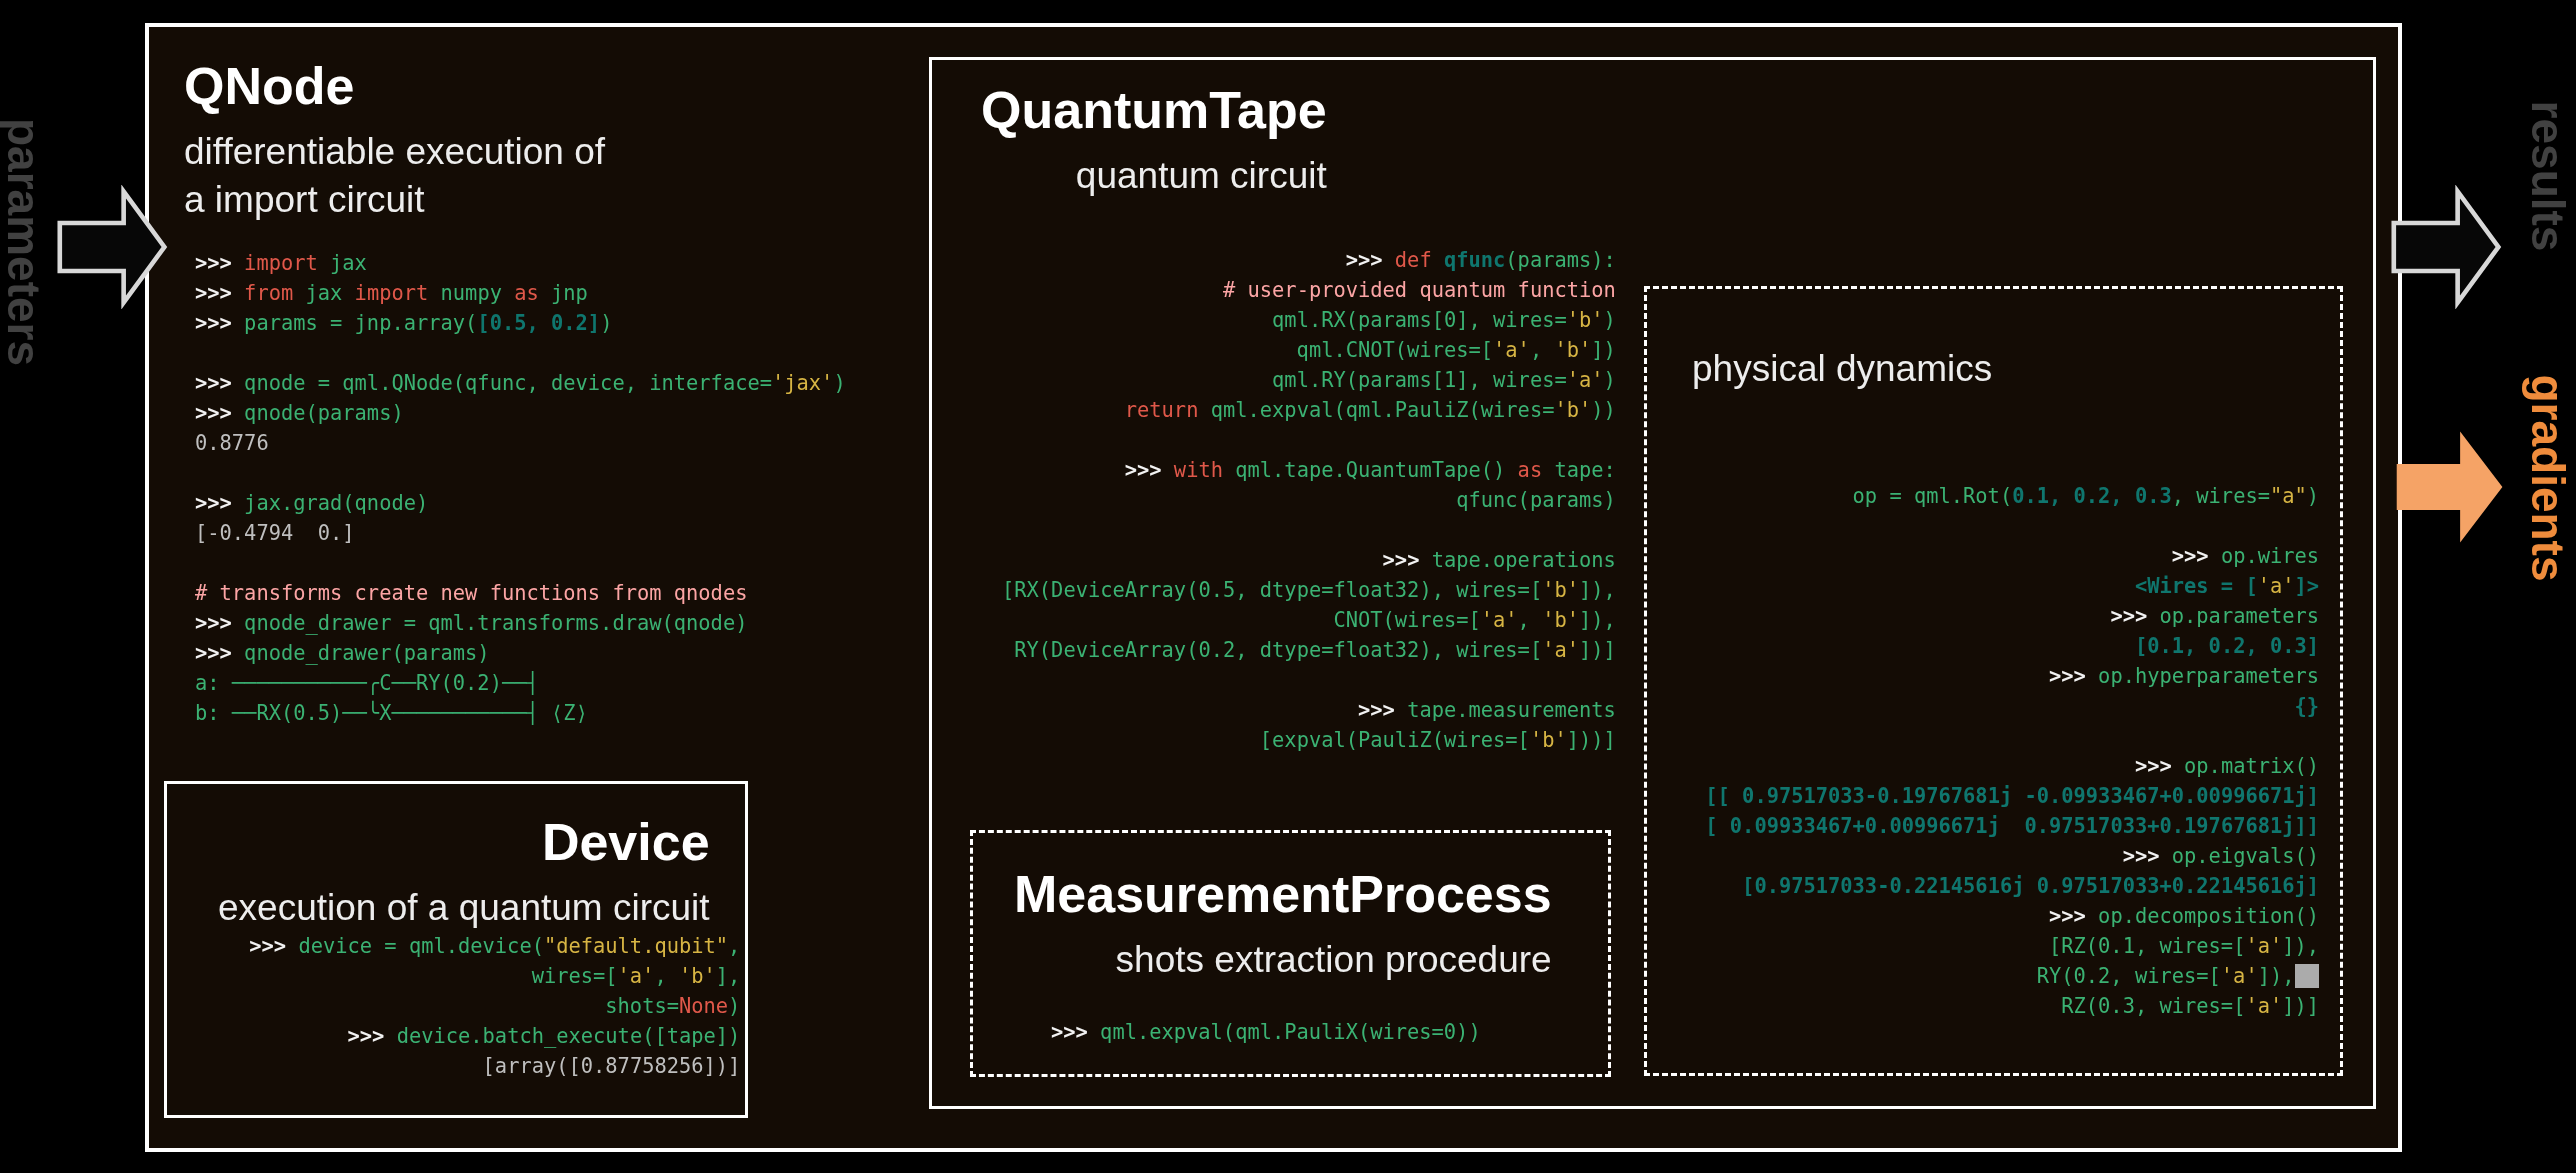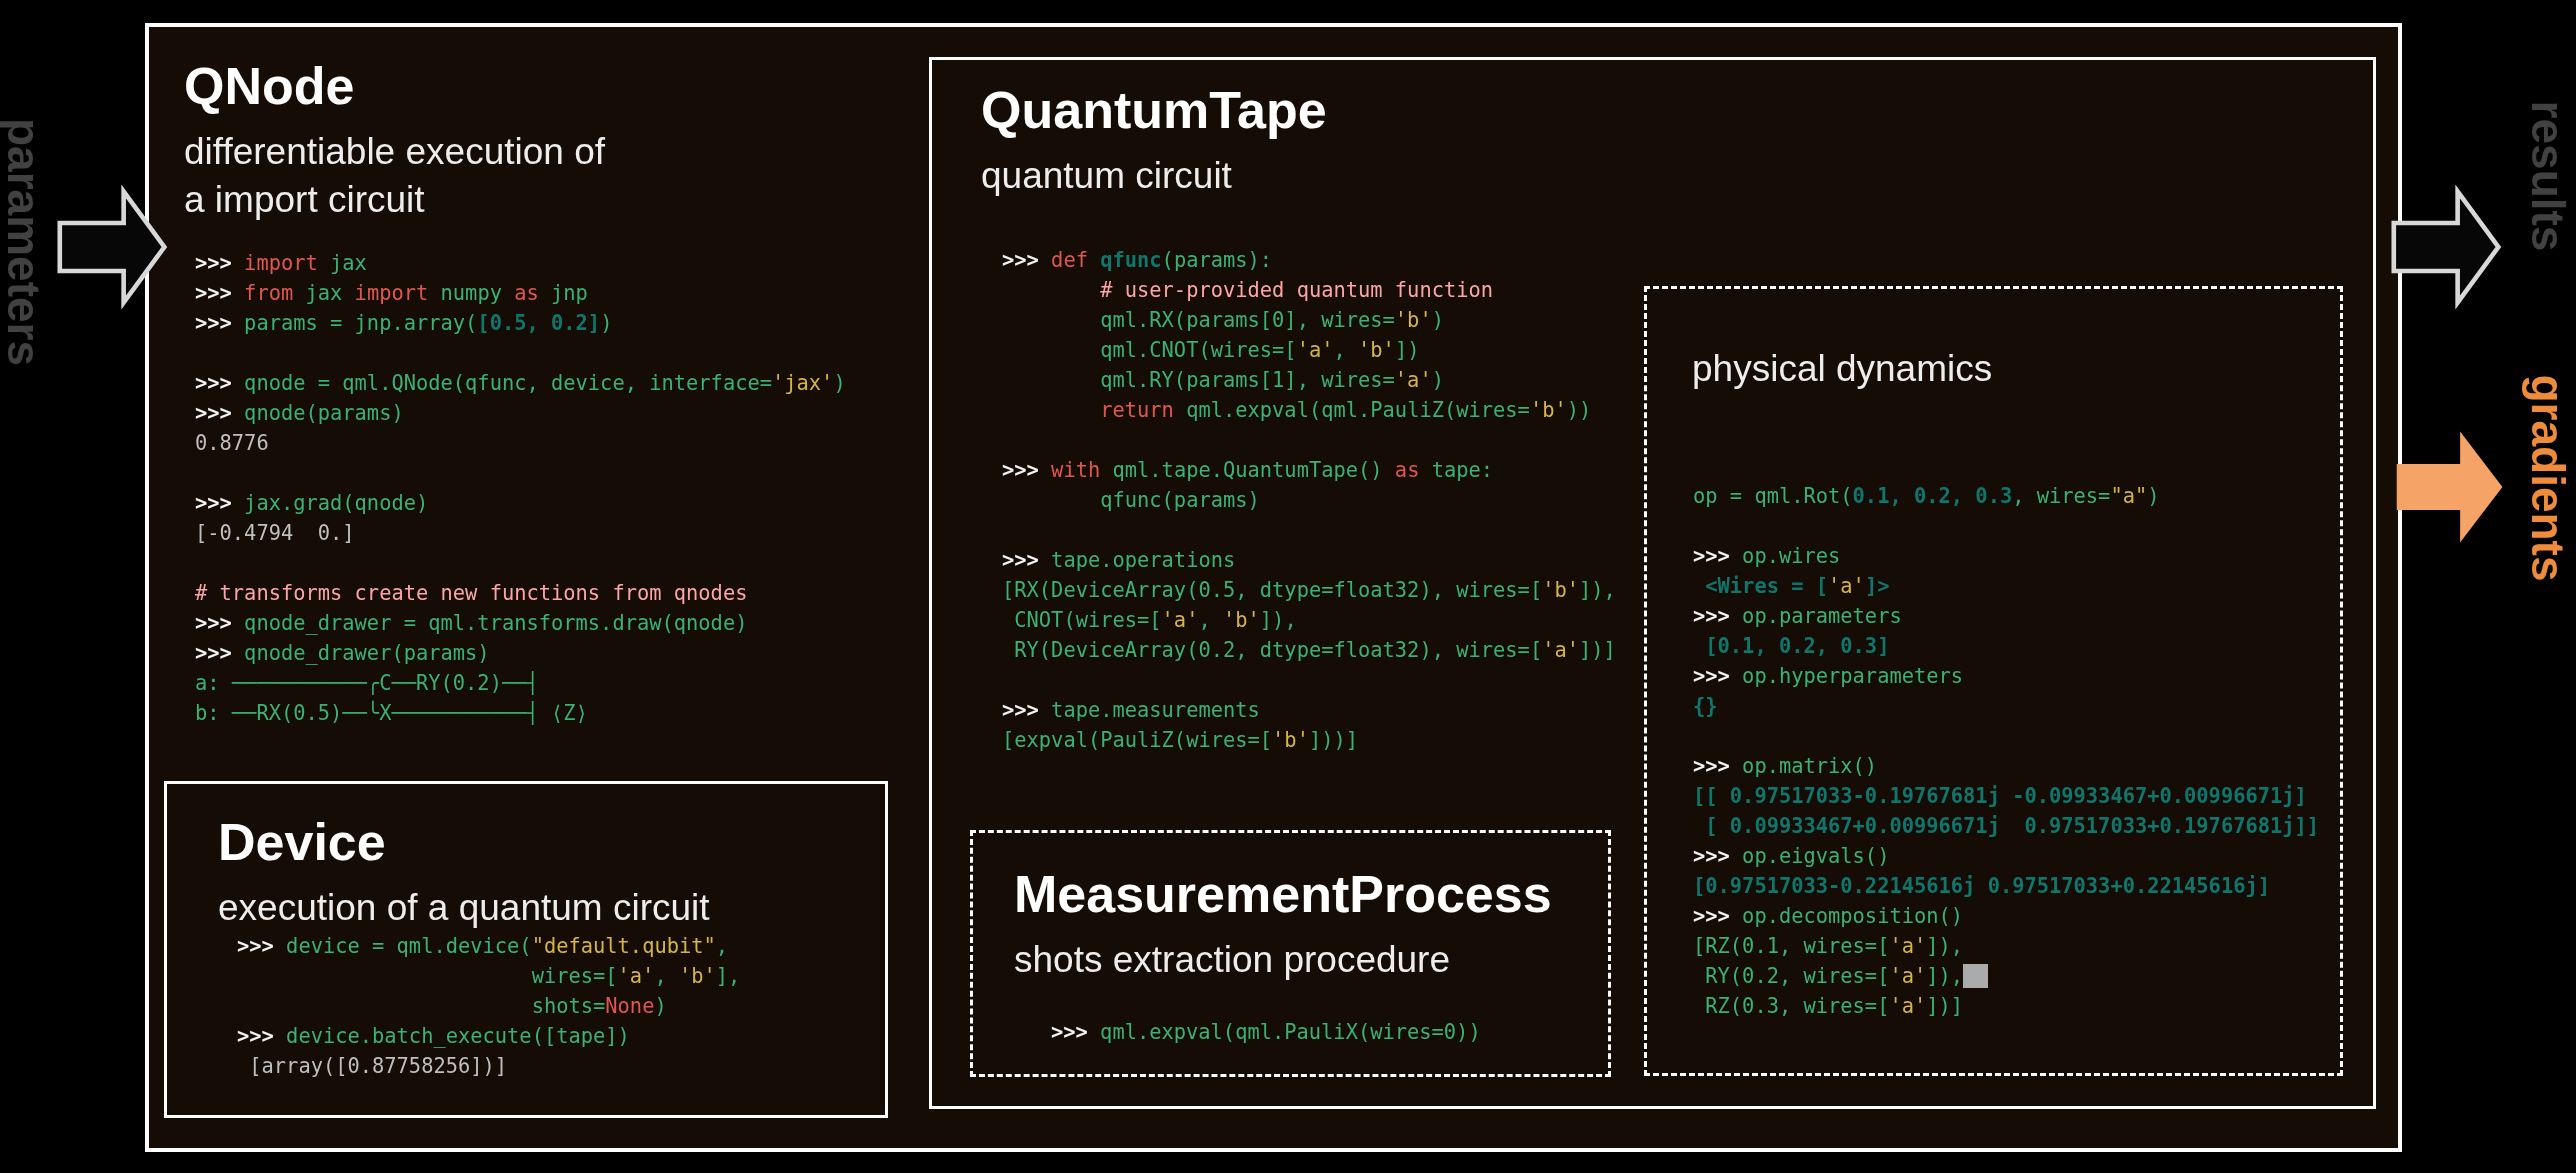--- a/index.html
+++ b/index.html
@@ -3,21 +3,21 @@
 <meta charset="utf-8">
 <style>
   html,body{margin:0;padding:0;background:#000;}
   body{position:relative;width:2576px;height:1174px;overflow:hidden;
        font-family:"Liberation Sans","DejaVu Sans",sans-serif;color:#eee;}
 
   .outer-frame{position:absolute;left:145px;top:23px;width:2257px;height:1129px;
        border:4.6px solid #ffffff;background:#140c05;box-sizing:border-box;padding-left:8px;}
 
   .box{position:absolute;box-sizing:border-box;background:transparent;}
-  .solid-box{border:3.7px solid #ffffff;}
+  .solid-box{border:3.7px solid #ffffff;text-align:right;}
   .dashed-box{border:3.7px dashed #ffffff;}
 
   .title{margin:0;font-weight:bold;color:#ffffff;font-size:52px;line-height:1.15;}
   .subtitle{margin:0;margin-top:11px;color:#ededed;font-size:37px;line-height:1.3;
        white-space:pre-line;font-weight:400;}
 
   .code{position:absolute;font-family:"DejaVu Sans Mono","Liberation Mono",monospace;
        font-size:20.4px;line-height:30px;white-space:pre;}
   .code .line{height:30px;}
   .p{color:#f2f2f2;font-weight:bold;}
@@ -32,21 +32,21 @@
   .arrow{position:absolute;}
   .flow-label{position:absolute;font-weight:bold;font-size:46px;white-space:nowrap;
        transform:translate(-50%,-50%) rotate(90deg);color:#414141;}
   .flow-label.orange{color:#ef8c3c;}
 
   
   .qnode-section{position:absolute;left:35px;top:30px;}
   .qnode-section .code{position:static;margin-top:24px;margin-left:11px;}
 
   
-  .device-box{left:15px;top:754px;width:724px;height:337px;}
+  .device-box{left:15px;top:754px;width:584px;height:337px;}
   .device-box .hd{position:absolute;left:51px;top:29px;}
   .device-box .code{left:70px;top:147px;}
 
   
   .tape-box{left:780px;top:30px;width:1447px;height:1052px;}
   .tape-box .hd{position:absolute;left:49px;top:21.3px;}
   .tape-box > .code{left:70px;top:185px;}
 
   
   .mp-box{left:38px;top:770px;width:641px;height:247px;}

